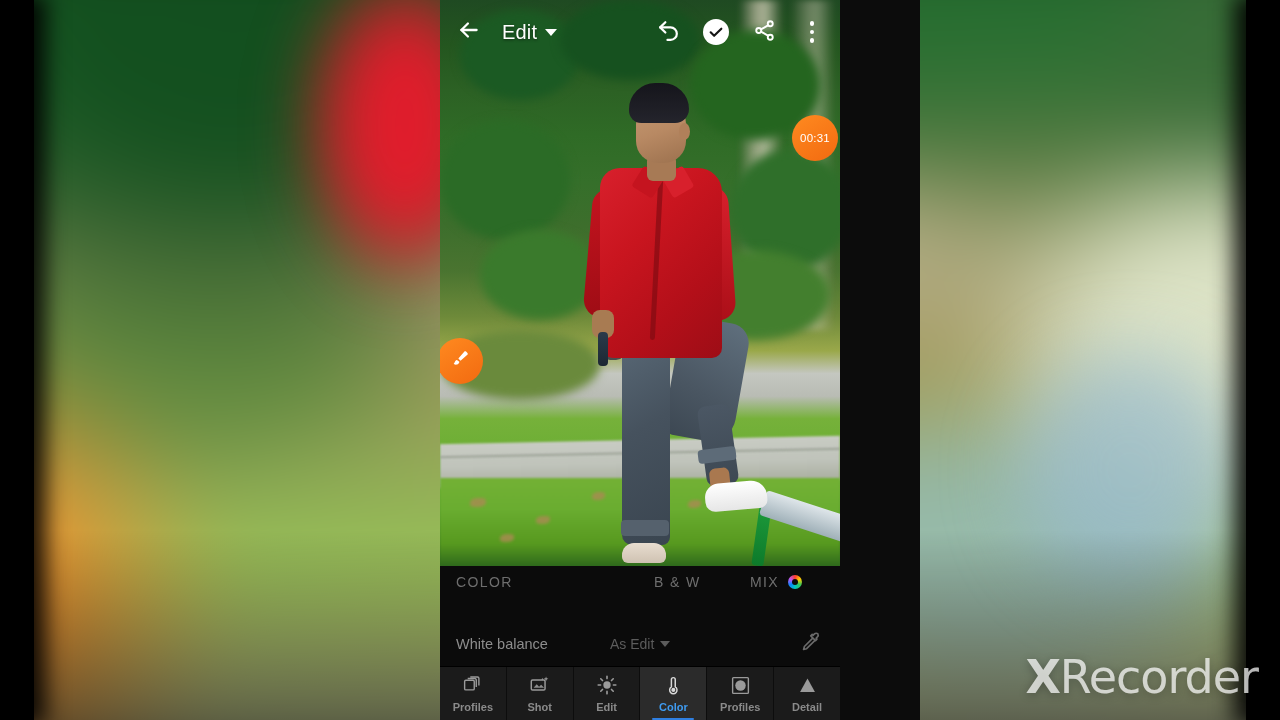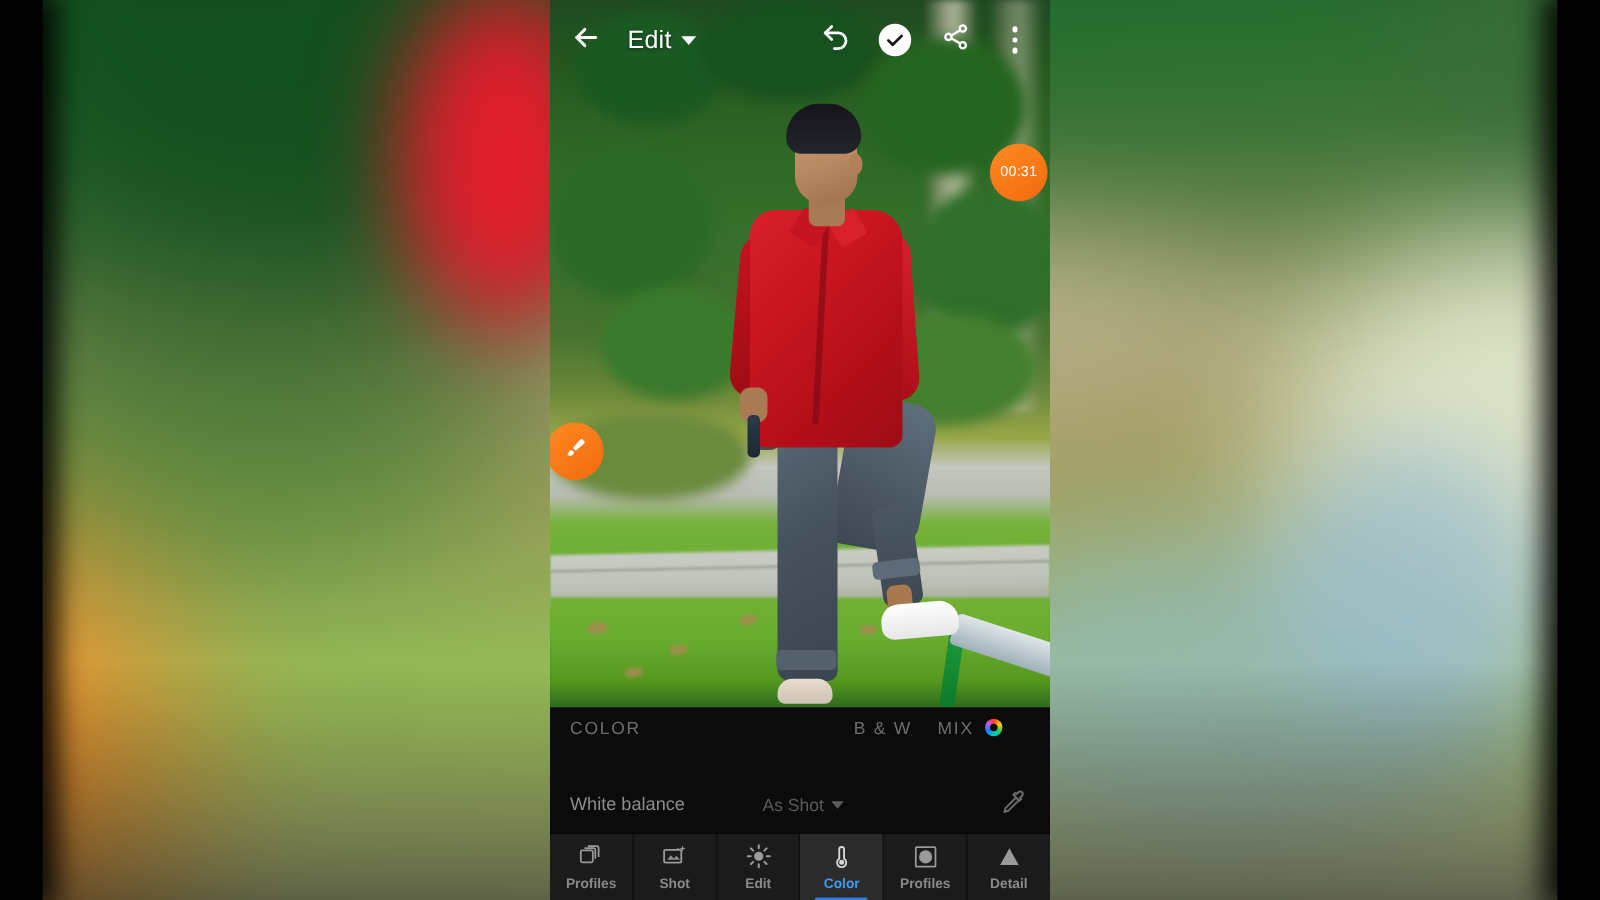--- a/index.html
+++ b/index.html
@@ -44,21 +44,21 @@
     position:absolute; left:0; right:0; bottom:0; height:190px;
     background:linear-gradient(180deg, rgba(0,0,0,0) 0%, rgba(0,0,0,0.25) 45%, rgba(0,0,0,0.55) 100%);
     pointer-events:none;
   }
   .edge-bar { position:absolute; top:0; bottom:0; width:34px; background:#000; }
   .edge-bar.left  { left:0;  box-shadow:6px 0 22px 6px rgba(0,0,0,0.9); }
   .edge-bar.right { right:0; box-shadow:-6px 0 22px 6px rgba(0,0,0,0.9); }
 
   
   .phone {
-    position:absolute; left:440px; top:0; width:400px; height:720px;
+    position:absolute; left:440px; top:0; width:480px; height:720px;
     background:#0c0c0c; overflow:hidden;
   }
 
   
   .photo {
     position:absolute; left:0; top:0; width:400px; height:566px;
     background:
       linear-gradient(180deg,
         #1f4a22 0%, #24561f 8%, #2c6124 16%, #2f6b26 24%,
         #356f2a 32%, #3d6e2c 40%, #4a7430 48%,
@@ -265,21 +265,21 @@
     background:#0b0b0b; z-index:5;
   }
   .modes {
     position:relative; height:31px; display:flex; align-items:center;
   }
   .mode {
     font-size:14px; color:#6e6e6e; letter-spacing:1.4px; cursor:pointer;
     display:flex; align-items:center; gap:9px; height:31px;
   }
   .mode.color { position:absolute; left:16px; }
-  .mode.bw    { position:absolute; left:214px;margin-left:29px; }
+  .mode.bw    { position:absolute; left:214px; }
   .mode.mix   { position:absolute; left:310px; }
   .wheel {
     width:14px; height:14px; border-radius:50%;
     background:conic-gradient(#ff3b30,#ffcc00,#34c759,#00c7be,#0a84ff,#bf5af2,#ff3b30);
     position:relative;
   }
   .wheel::after {
     content:""; position:absolute; left:4px; top:4px;
     width:6px; height:6px; border-radius:50%; background:#0b0b0b;
   }
@@ -474,21 +474,21 @@
         </div>
         <div class="mode mix">
           <span>MIX</span>
           <span class="wheel"></span>
         </div>
       </div>
 
       <div class="wb-row">
         <span class="wb-label">White balance</span>
         <div class="wb-value">
-          <span>As Shot</span>
+          <span>As Edit</span>
           <span class="chev"></span>
         </div>
         <div class="dropper">
           <span>
             <svg width="22" height="22" viewBox="0 0 24 24" fill="none" stroke="#6a6a6a" stroke-width="1.8" stroke-linecap="round" stroke-linejoin="round">
               <path d="M19.5 3.2a2.6 2.6 0 0 0-3.7 0l-1.5 1.5-1-1-1.6 1.6 5.2 5.2 1.6-1.6-1-1 1.5-1.5a2.6 2.6 0 0 0 .5-3.2z"></path>
               <path d="M13.4 8.3L4.8 16.9l-.9 3.3 3.3-.9 8.6-8.6"></path>
             </svg>
           </span>
         </div>
@@ -558,14 +558,17 @@
           <svg width="21" height="21" viewBox="0 0 24 24">
             <path d="M12 4L20.5 19.5h-17z" fill="currentColor"></path>
           </svg>
         </span>
         <span class="nlabel">Detail</span>
       </div>
 
     </div>
   </div>
 
+  <div class="watermark">
+    <span class="x">X</span><span>Recorder</span>
+  </div>
 
 </div>
 
 </body></html>

